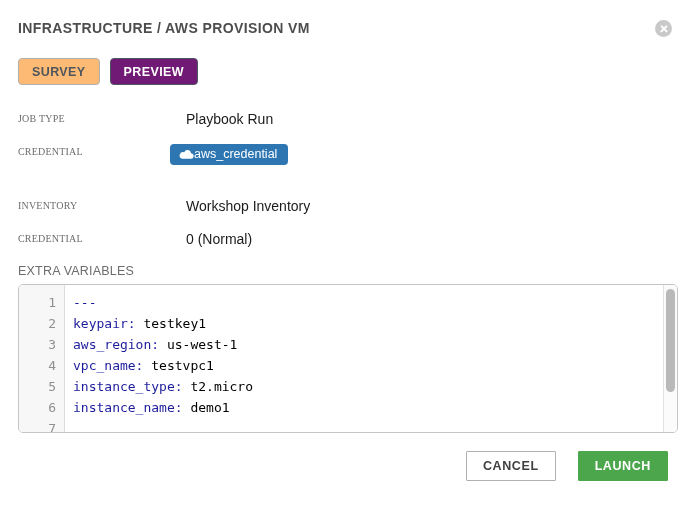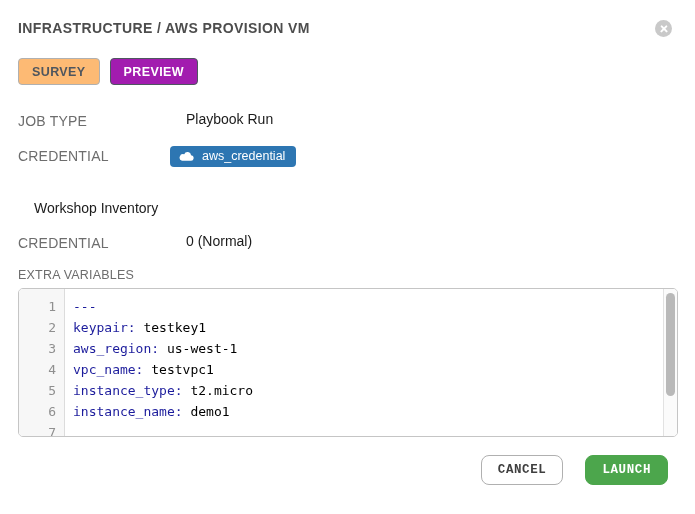--- a/index.html
+++ b/index.html
@@ -15,30 +15,30 @@
   .close-btn::before, .close-btn::after { content:""; position:absolute; left:50%; top:50%;
     width:9px; height:2.4px; background:#ffffff; border-radius:1px; }
   .close-btn::before { transform:translate(-50%,-50%) rotate(45deg); }
   .close-btn::after  { transform:translate(-50%,-50%) rotate(-45deg); }
 
   
   .tabs { margin-top:21px; display:flex; gap:10px; }
   .tab { height:27px; padding:0 13px; border-radius:4px; font-size:12.5px; font-weight:600;
     letter-spacing:.4px; display:inline-flex; align-items:center; cursor:pointer; }
   .tab.inactive { background:#fdba74; border:1px solid #b0b0b0; color:#4f565e; }
-  .tab.active { background:#a21caf; border:1px solid #4e5660; color:#ffffff; }
+  .tab.active { background:#701a75; border:1px solid #4e5660; color:#ffffff; }
 
   
   .details { margin-top:26px; }
   .row { display:flex; align-items:flex-start; margin-bottom:17px; }
-  .row .lbl { width:152px; flex:0 0 152px; font-size:14px; color:#6d6d6d; letter-spacing:.2px; padding-top:2px; }
+  .row .lbl { width:152px; flex:0 0 152px; font-size:10px; color:#6d6d6d; letter-spacing:.2px; padding-top:2px;font-family:Liberation Serif, serif; }
   .row .val { font-size:14px; color:#1b1b1b;margin-left:16px; }
   .row.credential { margin-bottom:33px; }
   .badge { background:#2d76b2; color:#ffffff; border-radius:4px; padding:3px 11px 4px 9px;
-    font-size:12.5px; display:inline-flex; align-items:center; gap:8px; cursor:pointer; }
+    font-size:12.5px; display:inline-flex; align-items:center; cursor:pointer; }
   .badge svg { display:block; }
 
   
   .xtra-label { font-size:12.5px; color:#6d6d6d; letter-spacing:.2px; margin-top:1px; }
   .editor { margin-top:6px; height:149px; border:1px solid #c5c5c5; border-radius:5px;
     overflow:hidden; position:relative; display:flex; background:#ffffff;
     font-family:"DejaVu Sans Mono","Liberation Mono",monospace; }
   .gutter { width:46px; flex:0 0 46px; background:#f7f7f7; border-right:1px solid #dcdcdc;
     padding:7px 8px 0 0; text-align:right; }
   .gutter .ln { font-size:13px; line-height:21px; color:#8f8f8f; }
@@ -46,23 +46,23 @@
   .cl { font-size:13px; line-height:21px; white-space:pre; }
   .tok-key { color:#1c1c9c; }
   .tok-plain { color:#000000; }
   .scrollcol { position:absolute; top:0; right:0; width:14px; height:100%;
     background:#fbfbfb; border-left:1px solid #e2e2e2; }
   .thumb { position:absolute; top:4px; left:2px; width:9px; height:103px;
     background:#b9b9b9; border-radius:5px; cursor:pointer; }
 
   
   .footer { display:flex; justify-content:flex-end; gap:22px; margin-top:18px; margin-right:10px; }
-  .btn { height:30px; padding:0 16px; border-radius:8px; font-size:12.5px; font-weight:600;
+  .btn { height:30px; padding:0 16px; border-radius:1px; font-size:12.5px; font-weight:600;
     letter-spacing:.6px; cursor:pointer; display:inline-flex; align-items:center;
-    font-family:Liberation Mono, monospace;text-align:right; }
+    font-family:Liberation Sans, sans-serif;text-align:right; }
   .btn.cancel { background:#ffffff; border:1px solid #b0b0b0; color:#3f3f3f; }
   .btn.launch { background:#4ca64c; border:1px solid #4ca64c; color:#ffffff; }
 </style>
 </head>
 <body>
 
 <div class="modal">
 
   <div class="hdr">
     <div class="title">INFRASTRUCTURE / AWS PROVISION VM</div>
@@ -87,20 +87,21 @@
         <span>
           <svg width="15" height="10" viewBox="0 0 15 10">
             <path d="M12.1 4.2a3.6 3.6 0 0 0-6.9-1A2.9 2.9 0 0 0 3 9.8h8.6a2.8 2.8 0 0 0 .5-5.6z" fill="#ffffff"></path>
           </svg>
         </span>
         <span>aws_credential</span>
       </div>
     </div>
 
     <div class="row">
+      <div class="lbl">INVENTORY</div>
       <div class="val">Workshop Inventory</div>
     </div>
 
     <div class="row">
       <div class="lbl">CREDENTIAL</div>
       <div class="val">0 (Normal)</div>
     </div>
 
 
   </div>

